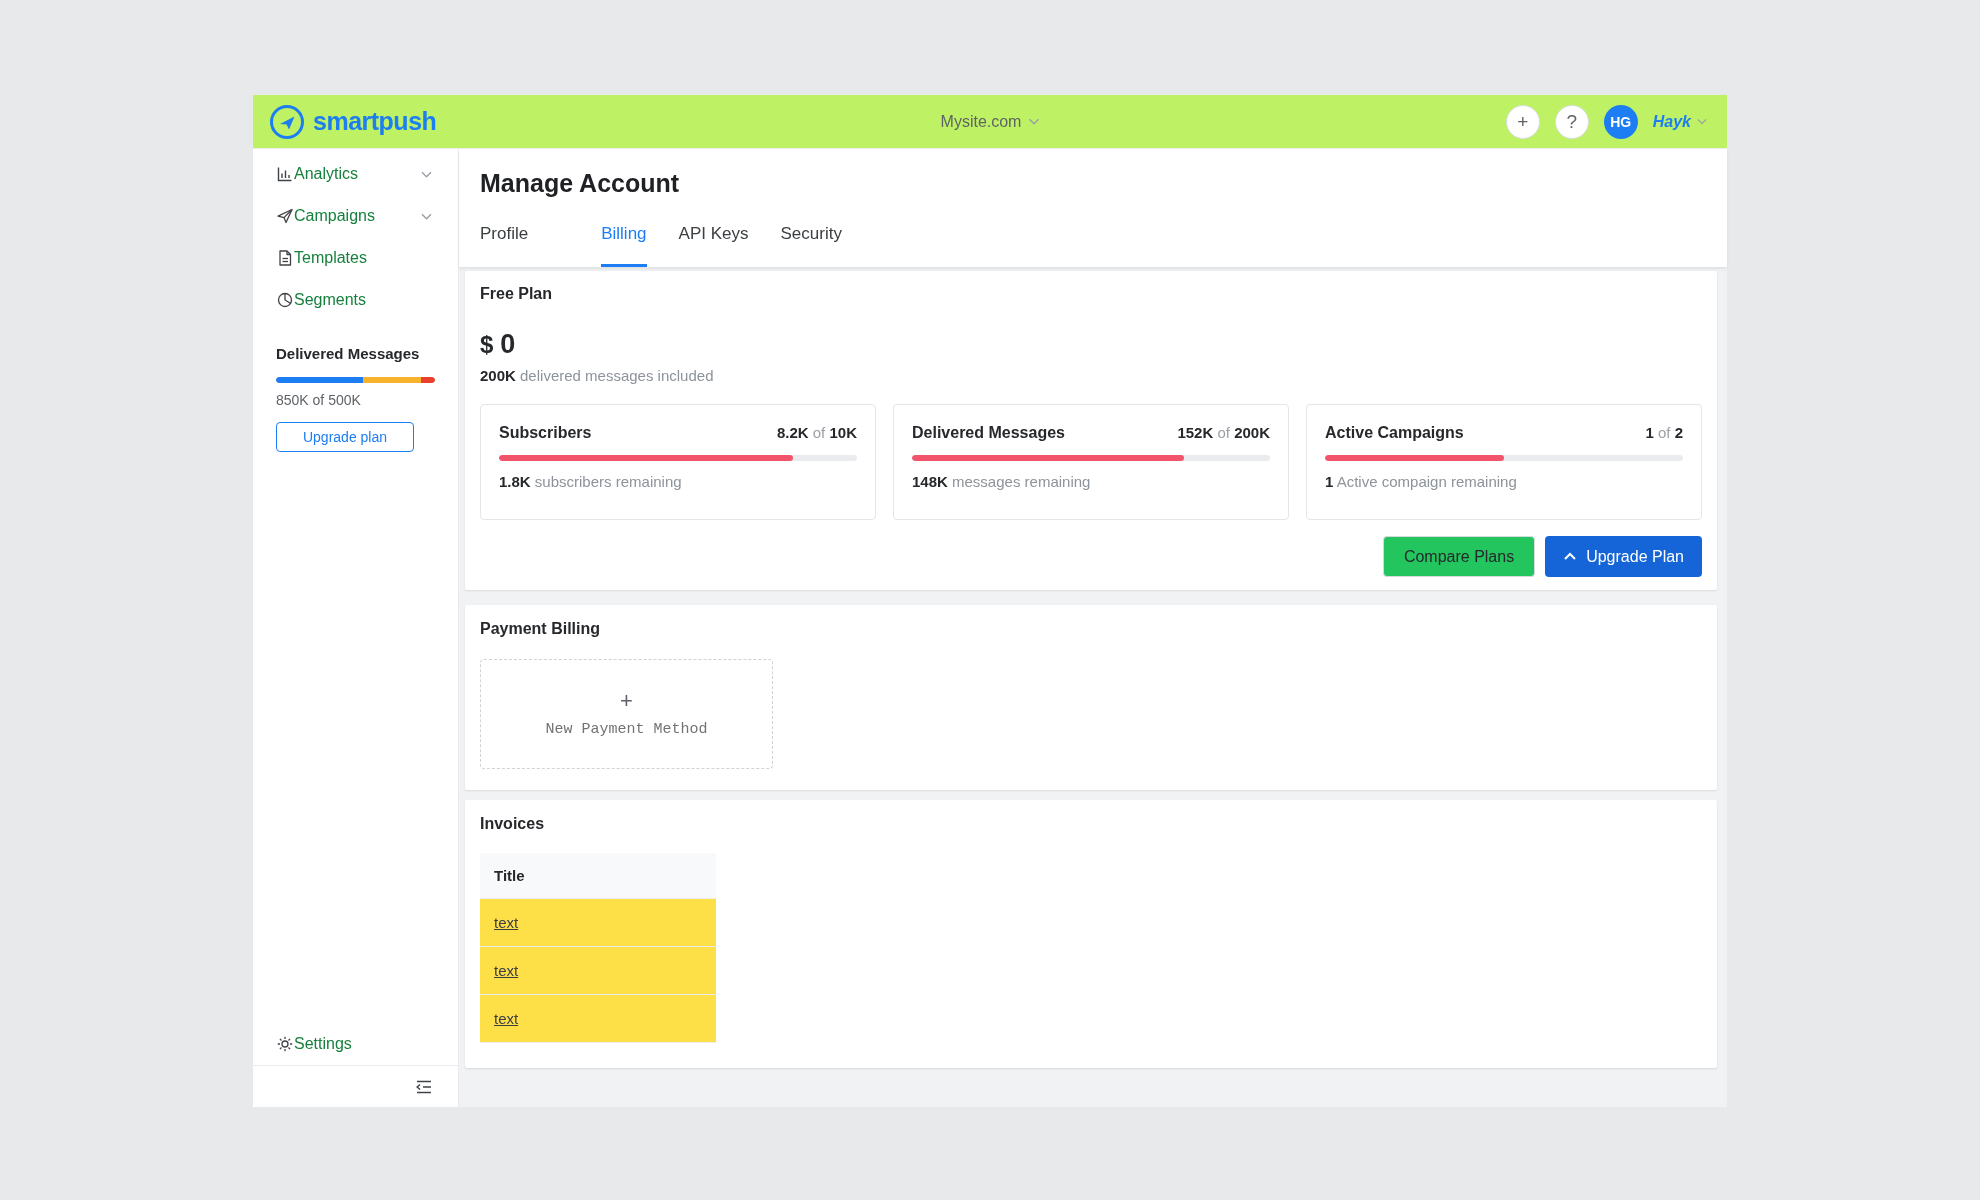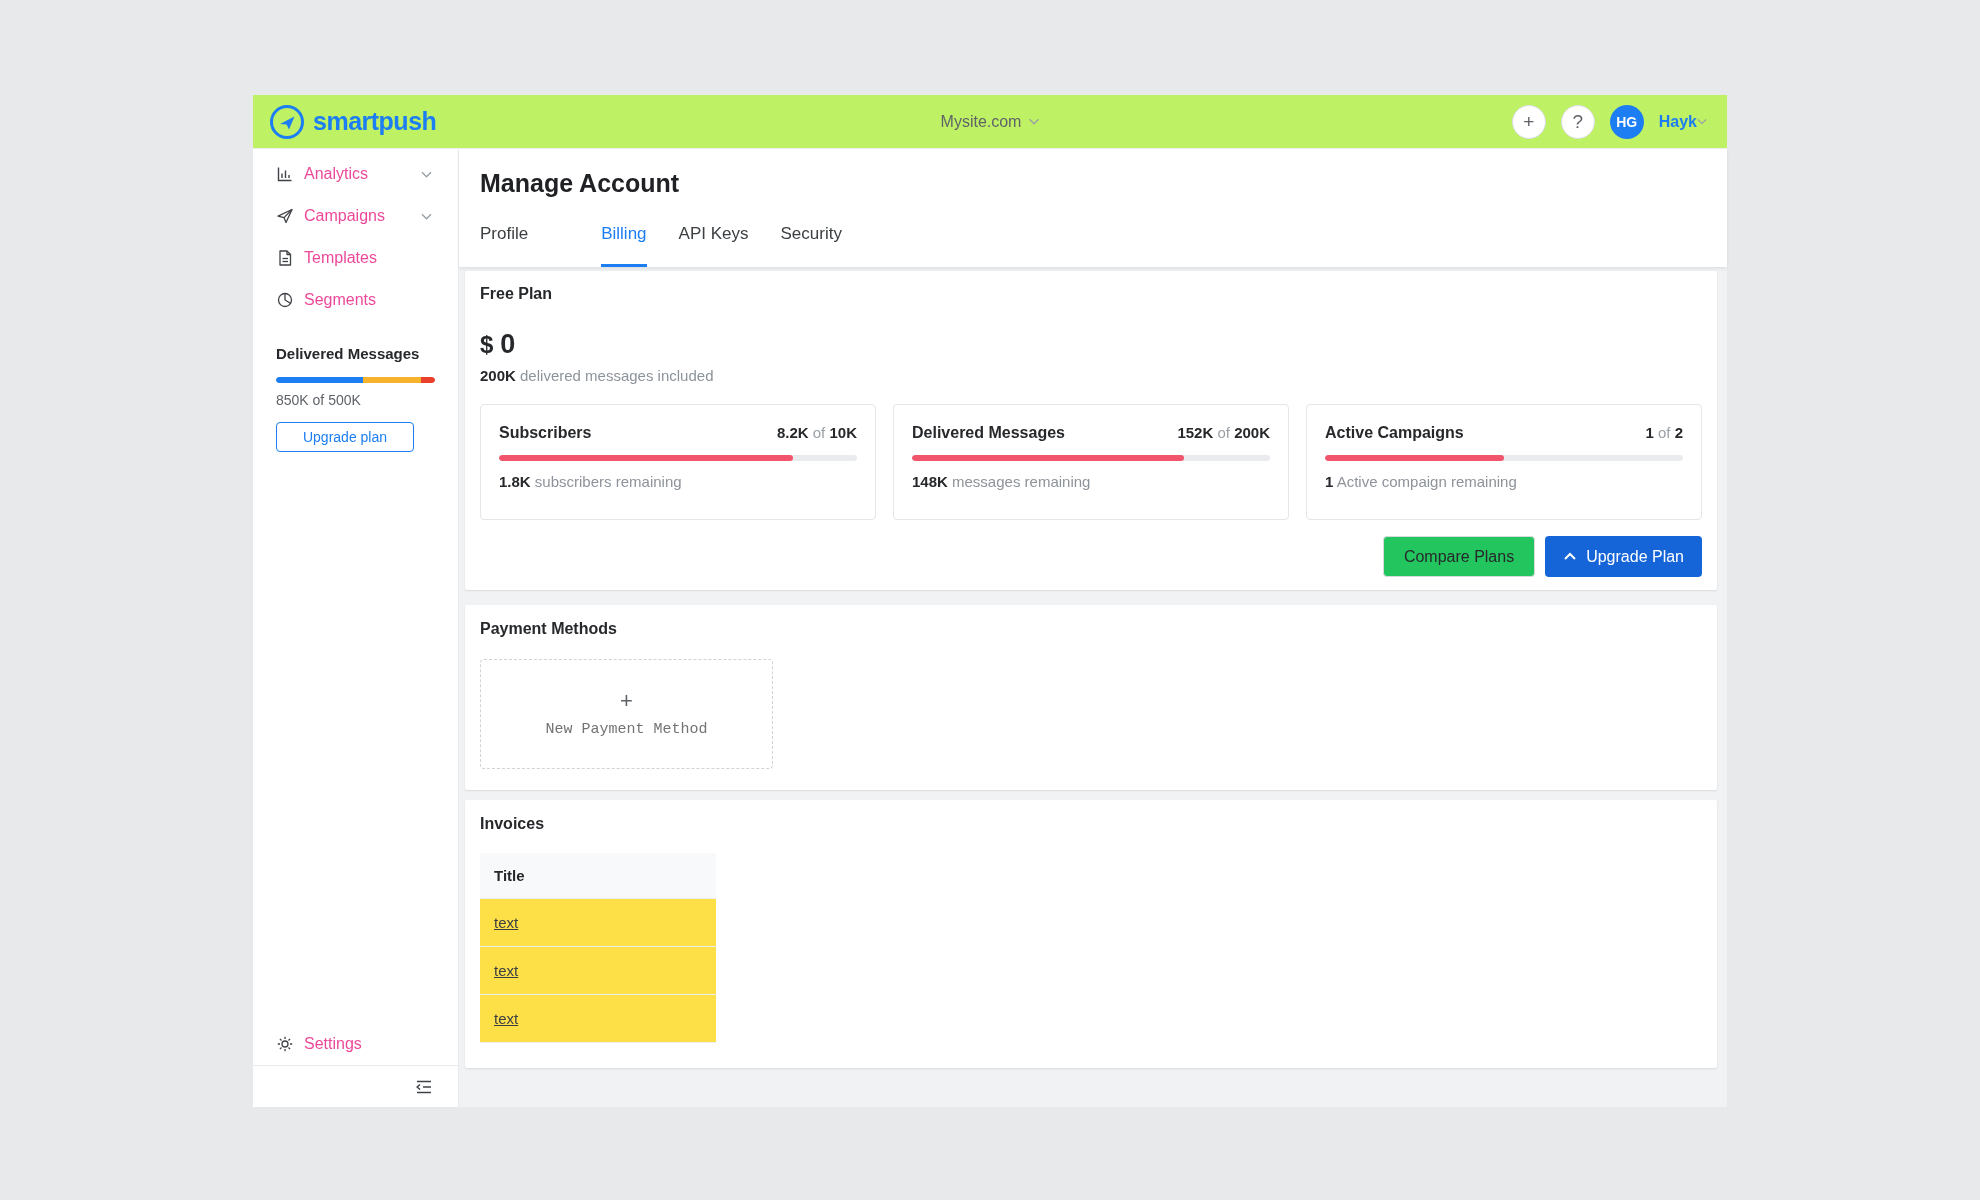--- a/index.html
+++ b/index.html
@@ -41,38 +41,38 @@
     font-size: 19px; color: #5f6368; line-height: 1;
     display: flex; align-items: center; justify-content: center;
     cursor: pointer; font-family: inherit;
   }
   .avatar {
     width: 34px; height: 34px; border-radius: 50%;
     background: var(--accent); color: #fff;
     font-size: 14px; font-weight: bold;
     display: flex; align-items: center; justify-content: center;
   }
-  .user-menu { display: flex; align-items: center; cursor: pointer; }
+  .user-menu { display: flex; align-items: center; gap: 6px; cursor: pointer; font-style: italic; }
   .user-name { color: var(--accent); font-size: 16px; font-weight: bold; }
   .chev { color: #9aa0a6; display: inline-flex; }
 
   
   .app-body { flex: 1; display: flex; min-height: 0; }
 
   
   .sidebar {
     width: 206px; flex: 0 0 206px; background: #fff;
     border-right: 1px solid #e9ebee;
     display: flex; flex-direction: column;
     padding-top: 4px;
   }
   .nav-item {
     height: 42px; display: flex; align-items: center;
-    padding: 0 26px 0 23px; gap: 10px;
-    font-size: 16px; color: #ec4899; cursor: pointer;
+    padding: 0 26px 0 23px; 
+    font-size: 16px; color: #15803d; cursor: pointer;
   }
   .nav-item .nav-icon { display: inline-flex; color: #3f4246; width: 18px; justify-content: center; }
   .nav-item .chev { margin-left: auto; }
   .usage { padding: 12px 23px 0 23px; margin-top: 12px; }
   .usage-title { font-size: 15px; font-weight: bold; color: #26282b; }
   .usage-bar {
     margin-top: 15px; height: 6px; border-radius: 3px;
     background: #e9ebee; display: flex; overflow: hidden;
   }
   .usage-bar span { height: 100%; }
@@ -389,21 +389,21 @@
               <svg width="14" height="9" viewBox="0 0 14 9">
                   <path d="M2 7 L7 2 L12 7" fill="none" stroke="#fff" stroke-width="2"></path>
                 </svg>
             </span>
             <span>Upgrade Plan</span>
           </button>
         </div>
       </section>
 
       <section class="card payment-card">
-        <div class="section-title">Payment Methods</div>
+        <div class="section-title">Payment Billing</div>
         <div class="new-method">
           <span class="plus">+</span>
           <span class="nm-label">New Payment Method</span>
         </div>
       </section>
 
       <section class="card invoices-card">
         <div class="section-title">Invoices</div>
         <div class="invoice-table">
           <div class="invoice-header">Title</div>

